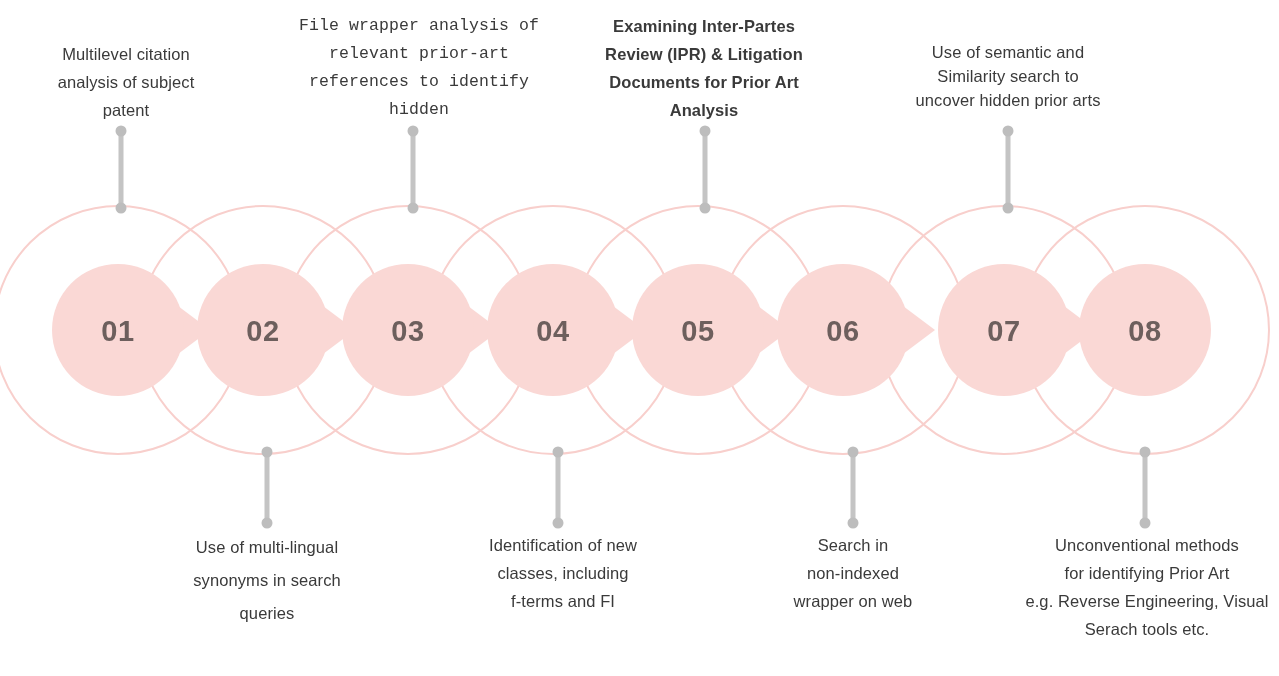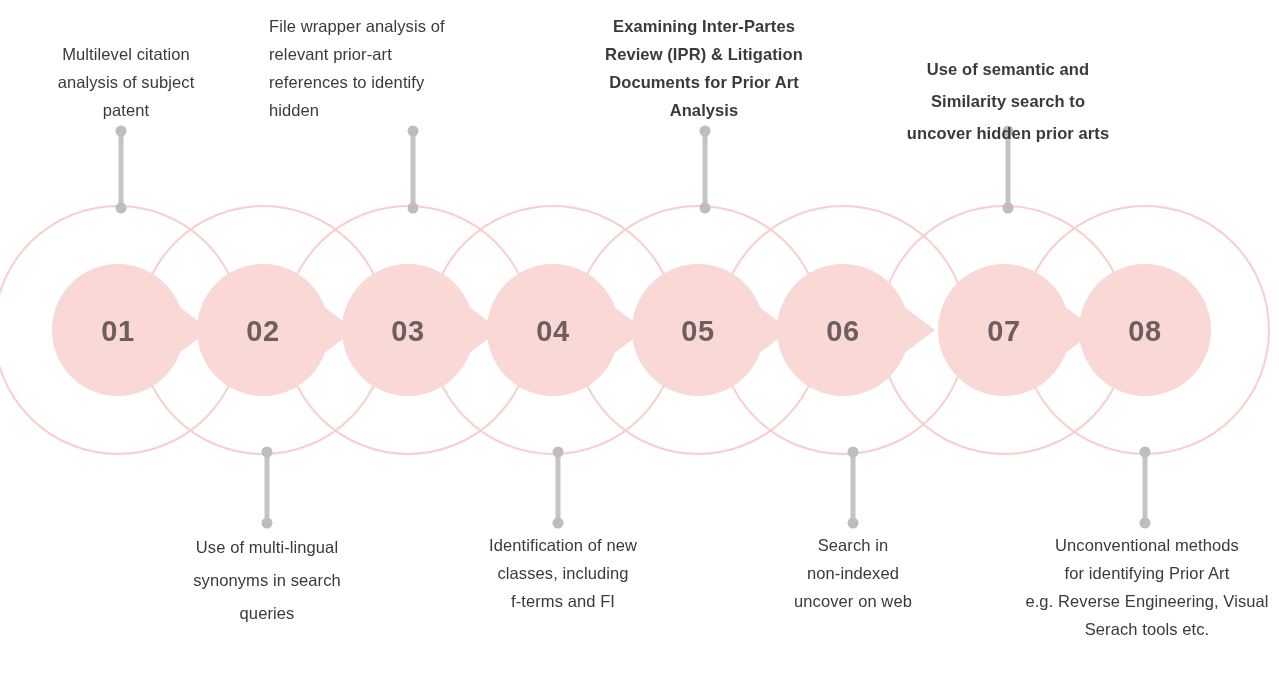--- a/index.html
+++ b/index.html
@@ -138,35 +138,35 @@
       </g>
   </svg>
 
   <div id="labels">
       <div class="step-label label-top" style="color: rgb(58, 58, 58); left: 0px; width: 1279px;"><div style="position: absolute; text-align: center; line-height: 28px; width: 300px; left: -24px; white-space: pre-line; top: 40px;">Multilevel citation
 analysis of subject
 patent</div></div>
       <div class="step-label label-bottom" style="color: rgb(58, 58, 58); left: 0px; width: 1279px;"><div style="position: absolute; text-align: center; line-height: 33px; width: 300px; left: 117px; white-space: pre-line; top: 531px;">Use of multi-lingual
 synonyms in search
 queries</div></div>
-      <div class="step-label label-top" style="color: rgb(58, 58, 58); left: 0px; width: 1279px;"><div style="position: absolute; text-align: left; line-height: 28px; width: 300px; left: 269px; white-space: pre-line; top: 12px;">File wrapper analysis of
+      <div class="step-label label-top" style="color: rgb(58, 58, 58); left: 0px; width: 1279px;"><div style="position: absolute; text-align: center; line-height: 28px; width: 300px; left: 269px; white-space: pre-line; top: 12px; font-family: Liberation Mono, monospace;">File wrapper analysis of
 relevant prior-art
 references to identify
 hidden</div></div>
       <div class="step-label label-bottom" style="color: rgb(58, 58, 58); left: 0px; width: 1279px;"><div style="position: absolute; line-height: 28px; width: 300px; left: 413px; white-space: pre-line; top: 531px;">Identification of new
 classes, including
 f-terms and FI</div></div>
       <div class="step-label label-top" style="color: rgb(58, 58, 58); left: 0px; width: 1279px;"><div style="position: absolute; text-align: center; line-height: 28px; width: 300px; left: 554px; white-space: pre-line; top: 12px; font-weight: bold;">Examining Inter-Partes
 Review (IPR) &amp; Litigation
 Documents for Prior Art
 Analysis</div></div>
       <div class="step-label label-bottom" style="color: rgb(58, 58, 58); left: 0px; width: 1279px;"><div style="position: absolute; text-align: center; line-height: 28px; width: 300px; left: 703px; white-space: pre-line; top: 531px;">Search in
 non-indexed
-uncover on web</div></div>
-      <div class="step-label label-top" style="color: rgb(58, 58, 58); left: 0px; width: 1279px;"><div style="position: absolute; text-align: center; line-height: 32px; width: 300px; left: 858px; white-space: pre-line; top: 53px; font-weight: bold;">Use of semantic and
+wrapper on web</div></div>
+      <div class="step-label label-top" style="color: rgb(58, 58, 58); left: 0px; width: 1279px;"><div style="position: absolute; text-align: center; line-height: 24px; width: 300px; left: 858px; white-space: pre-line; top: 40px;">Use of semantic and
 Similarity search to
 uncover hidden prior arts</div></div>
       <div class="step-label label-bottom" style="color: rgb(58, 58, 58); left: 0px; width: 1279px;"><div style="position: absolute; text-align: center; line-height: 28px; width: 300px; left: 997px; white-space: pre-line; top: 531px;">Unconventional methods
 for identifying Prior Art
 e.g. Reverse Engineering, Visual
 Serach tools etc.</div></div>
     </div>
 
 </div>
 

